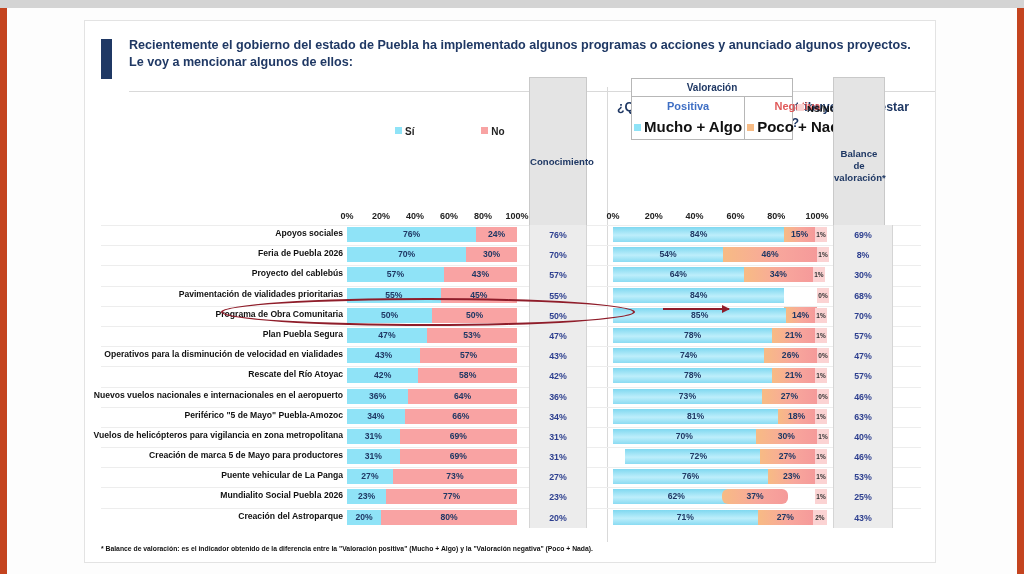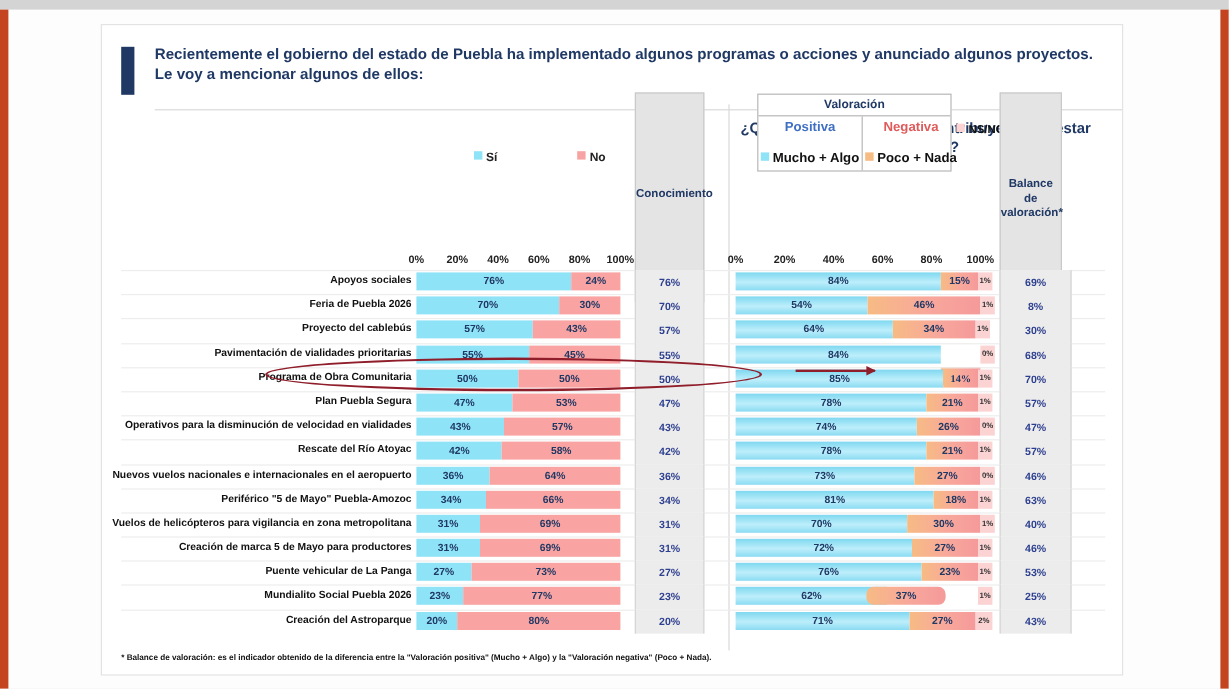--- a/index.html
+++ b/index.html
@@ -61,21 +61,21 @@
   .valbox-title{
     text-align:center;font-size:10px;font-weight:bold;color:#1f3864;
     padding:3px 0 3px;border-bottom:1px solid #b7b7b7;
   }
   .valbox-cols{display:flex;}
   .vcol{flex:1;box-sizing:border-box;padding:3px 2px 4px;text-align:center;}
   .vcol.pos{border-right:1px solid #b7b7b7;}
   .vcol-h{font-size:11px;font-weight:bold;}
   .vcol-h.pos{color:#3f6fc4;}
   .vcol-h.neg{color:#e05a5a;}
-  .vcol-l{font-size:11px;font-weight:bold;color:#111;margin-top:14px;white-space:nowrap;}
+  .vcol-l{font-size:15px;font-weight:bold;color:#111;margin-top:6px;white-space:nowrap;}
   .nsnc{
     position:absolute;left:712px;top:82px;font-size:9.5px;font-weight:bold;color:#111;white-space:nowrap;
   }
 
   
   .colhead{
     position:absolute;background:#e4e4e4;border:1px solid #c9c9c9;box-sizing:border-box;
     color:#1f3864;font-size:9.6px;font-weight:bold;text-align:center;
   }
   #conocimiento-head{left:444px;top:56px;width:58px;height:175px;}
@@ -271,21 +271,21 @@
         <div class="row">
           <div class="rowline"></div>
           <div class="rlabel">Programa de Obra Comunitaria</div>
           <div class="barL">
             <div class="seg seg-si" style="width: 85px;">50%</div>
             <div class="seg seg-no" style="left: 85px; width: 85px;">50%</div>
           </div>
           <div class="cono">50%</div>
           <div class="barR">
             <div class="seg seg-pos" style="width: 173.4px;">85%</div>
-            <div class="seg seg-neg" style="left: 173.4px; width: 28.56px; font-family: Liberation Serif, serif;">14%</div>
+            <div class="seg seg-neg" style="left: 173.4px; width: 28.56px;">14%</div>
             <div class="seg seg-ns" style="left: 201.96px; width: 12.04px;">1%</div>
           </div>
           <div class="bal">70%</div>
         </div>
         <div class="row">
           <div class="rowline"></div>
           <div class="rlabel">Plan Puebla Segura</div>
           <div class="barL">
             <div class="seg seg-si" style="width: 79.9px;">47%</div>
             <div class="seg seg-no" style="left: 79.9px; width: 90.1px;">53%</div>
@@ -375,21 +375,21 @@
         </div>
         <div class="row">
           <div class="rowline"></div>
           <div class="rlabel">Creación de marca 5 de Mayo para productores</div>
           <div class="barL">
             <div class="seg seg-si" style="width: 52.7px;">31%</div>
             <div class="seg seg-no" style="left: 52.7px; width: 117.3px;">69%</div>
           </div>
           <div class="cono">31%</div>
           <div class="barR">
-            <div class="seg seg-pos" style="width: 146.88px;">72%</div>
+            <div class="seg seg-pos" style="width: 146.88px; margin-left: 12px;">72%</div>
             <div class="seg seg-neg" style="left: 146.88px; width: 55.08px;">27%</div>
             <div class="seg seg-ns" style="left: 201.96px; width: 12.04px;">1%</div>
           </div>
           <div class="bal">46%</div>
         </div>
         <div class="row">
           <div class="rowline"></div>
           <div class="rlabel">Puente vehicular de La Panga</div>
           <div class="barL">
             <div class="seg seg-si" style="width: 45.9px;">27%</div>

